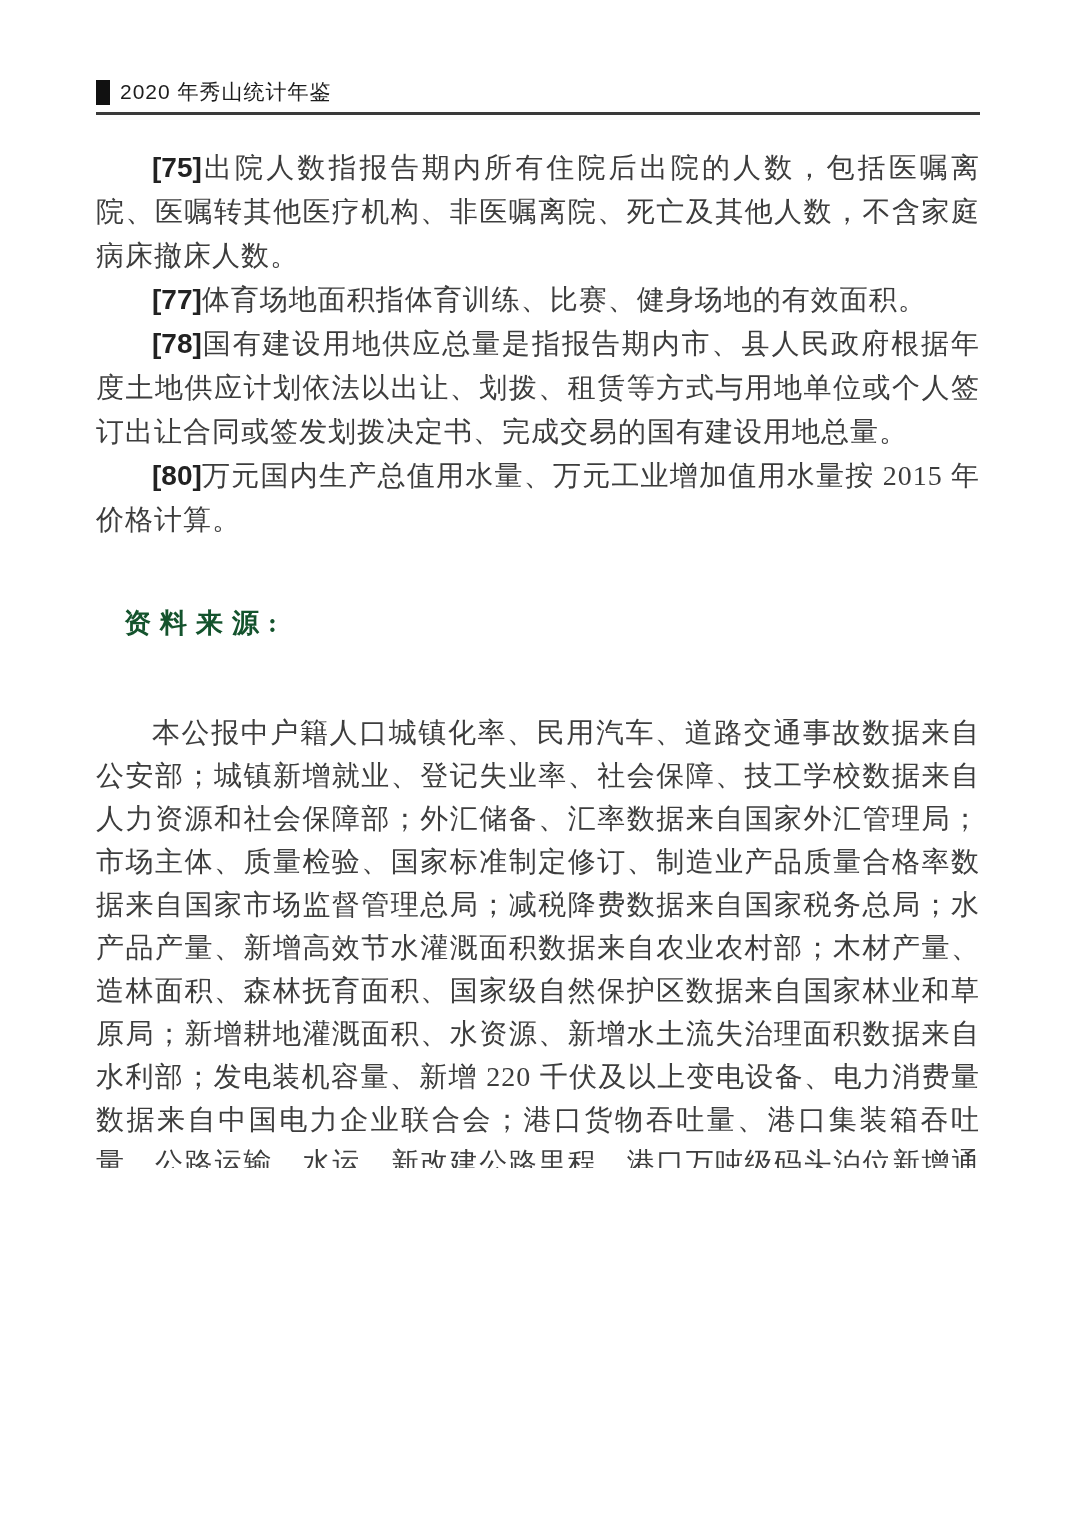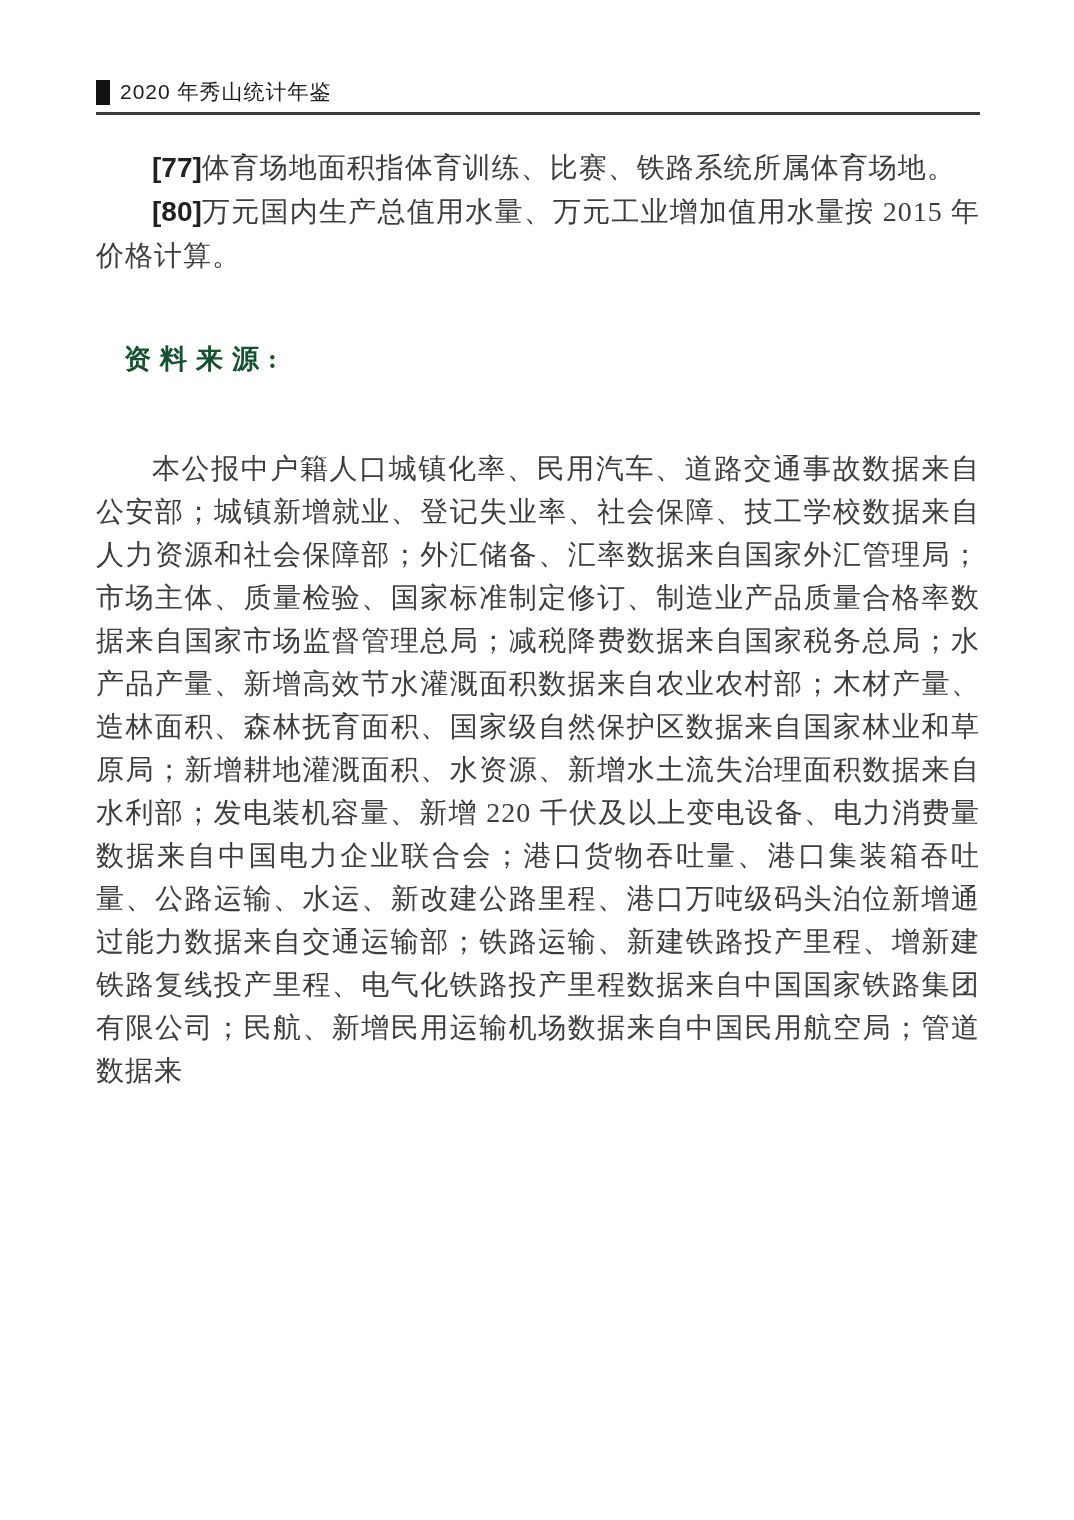--- a/index.html
+++ b/index.html
@@ -98,21 +98,23 @@
 
 <div class="page">
   <div class="content">
 
     <div class="page-header">
       <span class="header-bullet"></span>
       <span class="header-title">2020 年秀山统计年鉴</span>
     </div>
 
     <div class="notes">
-      <p class="note"><span class="note-label">[77]</span><span>体育场地面积指体育训练、比赛、铁路系统所属体育场地。</span></p>
+      <p class="note"><span class="note-label">[75]</span><span>出院人数指报告期内所有住院后出院的人数，包括医嘱离院、医嘱转其他医疗机构、非医嘱离院、死亡及其他人数，不含家庭病床撤床人数。</span></p>
+      <p class="note"><span class="note-label">[77]</span><span>体育场地面积指体育训练、比赛、健身场地的有效面积。</span></p>
+      <p class="note"><span class="note-label">[78]</span><span>国有建设用地供应总量是指报告期内市、县人民政府根据年度土地供应计划依法以出让、划拨、租赁等方式与用地单位或个人签订出让合同或签发划拨决定书、完成交易的国有建设用地总量。</span></p>
       <p class="note"><span class="note-label">[80]</span><span>万元国内生产总值用水量、万元工业增加值用水量按 2015 年价格计算。</span></p>
     </div>
 
     <div class="sources-heading">资料来源:</div>
 
     <p class="sources-paragraph">本公报中户籍人口城镇化率、民用汽车、道路交通事故数据来自公安部；城镇新增就业、登记失业率、社会保障、技工学校数据来自人力资源和社会保障部；外汇储备、汇率数据来自国家外汇管理局；市场主体、质量检验、国家标准制定修订、制造业产品质量合格率数据来自国家市场监督管理总局；减税降费数据来自国家税务总局；水产品产量、新增高效节水灌溉面积数据来自农业农村部；木材产量、造林面积、森林抚育面积、国家级自然保护区数据来自国家林业和草原局；新增耕地灌溉面积、水资源、新增水土流失治理面积数据来自水利部；发电装机容量、新增 220 千伏及以上变电设备、电力消费量数据来自中国电力企业联合会；港口货物吞吐量、港口集装箱吞吐量、公路运输、水运、新改建公路里程、港口万吨级码头泊位新增通过能力数据来自交通运输部；铁路运输、新建铁路投产里程、增新建铁路复线投产里程、电气化铁路投产里程数据来自中国国家铁路集团有限公司；民航、新增民用运输机场数据来自中国民用航空局；管道数据来</p>
 
   </div>
 
   <div class="page-footer">–38–</div>

